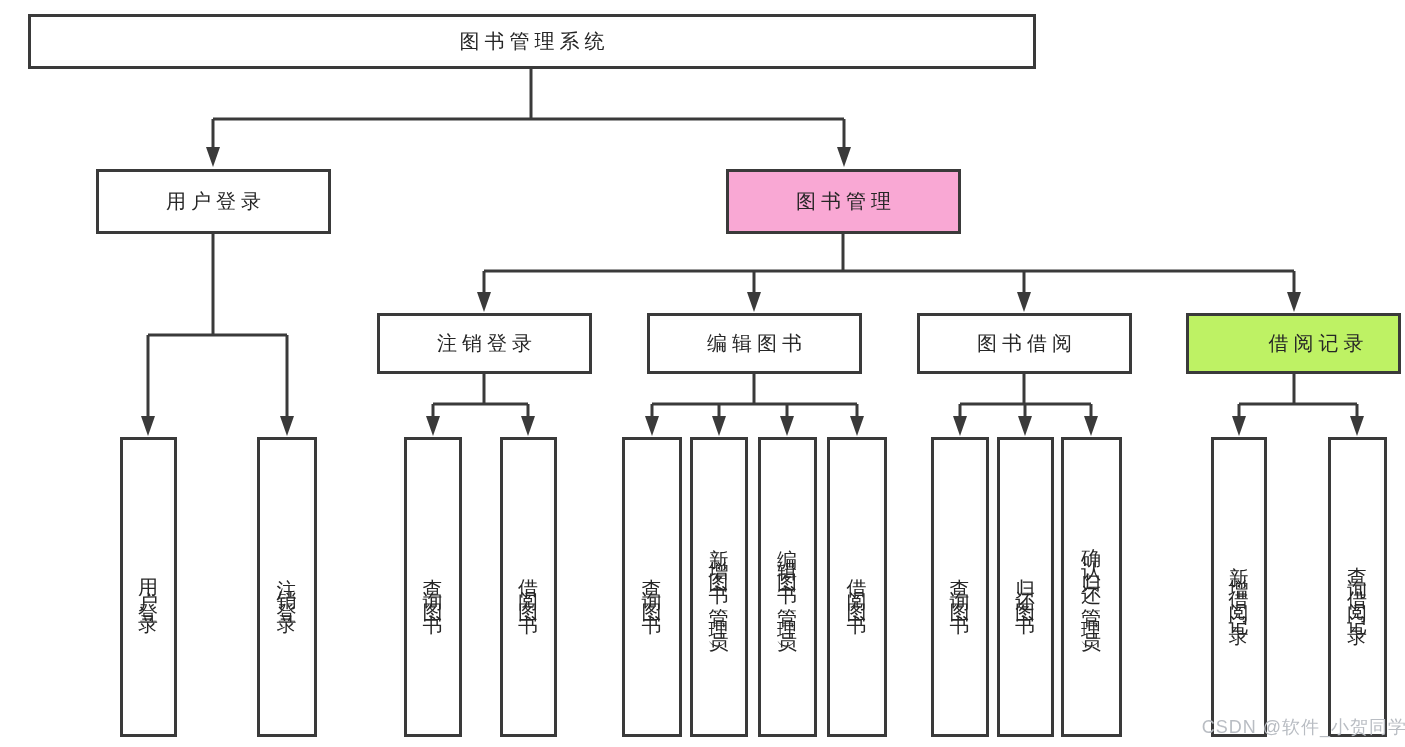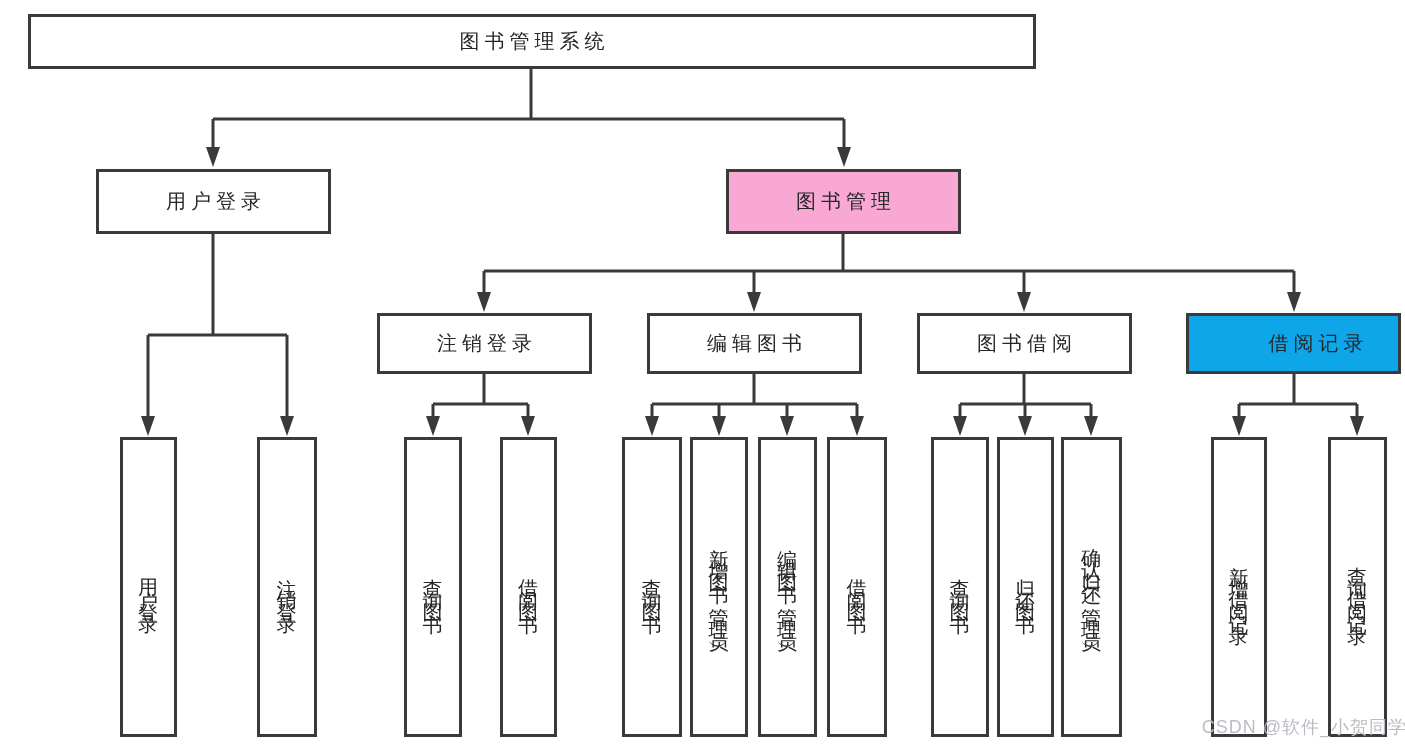--- a/index.html
+++ b/index.html
@@ -109,21 +109,21 @@
       </div>
       <div class="node h" style="left: 363px; top: 313px; width: 215px; height: 61px; border-color: rgb(58, 58, 58); background: rgb(255, 255, 255); color: rgb(38, 38, 38);">
         <span>注销登录</span>
       </div>
       <div class="node h" style="left: 633px; top: 313px; width: 215px; height: 61px; border-color: rgb(58, 58, 58); background: rgb(255, 255, 255); color: rgb(38, 38, 38);">
         <span>编辑图书</span>
       </div>
       <div class="node h" style="left: 903px; top: 313px; width: 215px; height: 61px; border-color: rgb(58, 58, 58); background: rgb(255, 255, 255); color: rgb(38, 38, 38);">
         <span>图书借阅</span>
       </div>
-      <div class="node h" style="left: 1172px; top: 313px; width: 215px; height: 61px; border-color: rgb(58, 58, 58); background: #0ea5e9; color: rgb(38, 38, 38); padding-left: 45px;">
+      <div class="node h" style="left: 1172px; top: 313px; width: 215px; height: 61px; border-color: rgb(58, 58, 58); background: #bef264; color: rgb(38, 38, 38); padding-left: 45px;">
         <span>借阅记录</span>
       </div>
       <div class="node v" style="left: 106px; top: 437px; width: 57px; height: 300px; border-color: rgb(58, 58, 58); background: rgb(255, 255, 255); color: rgb(38, 38, 38);">
         <span>用户登录</span>
       </div>
       <div class="node v" style="left: 243px; top: 437px; width: 60px; height: 300px; border-color: rgb(58, 58, 58); background: rgb(255, 255, 255); color: rgb(38, 38, 38);">
         <span>注销登录</span>
       </div>
       <div class="node v" style="left: 390px; top: 437px; width: 58px; height: 300px; border-color: rgb(58, 58, 58); background: rgb(255, 255, 255); color: rgb(38, 38, 38);">
         <span>查询图书</span>

